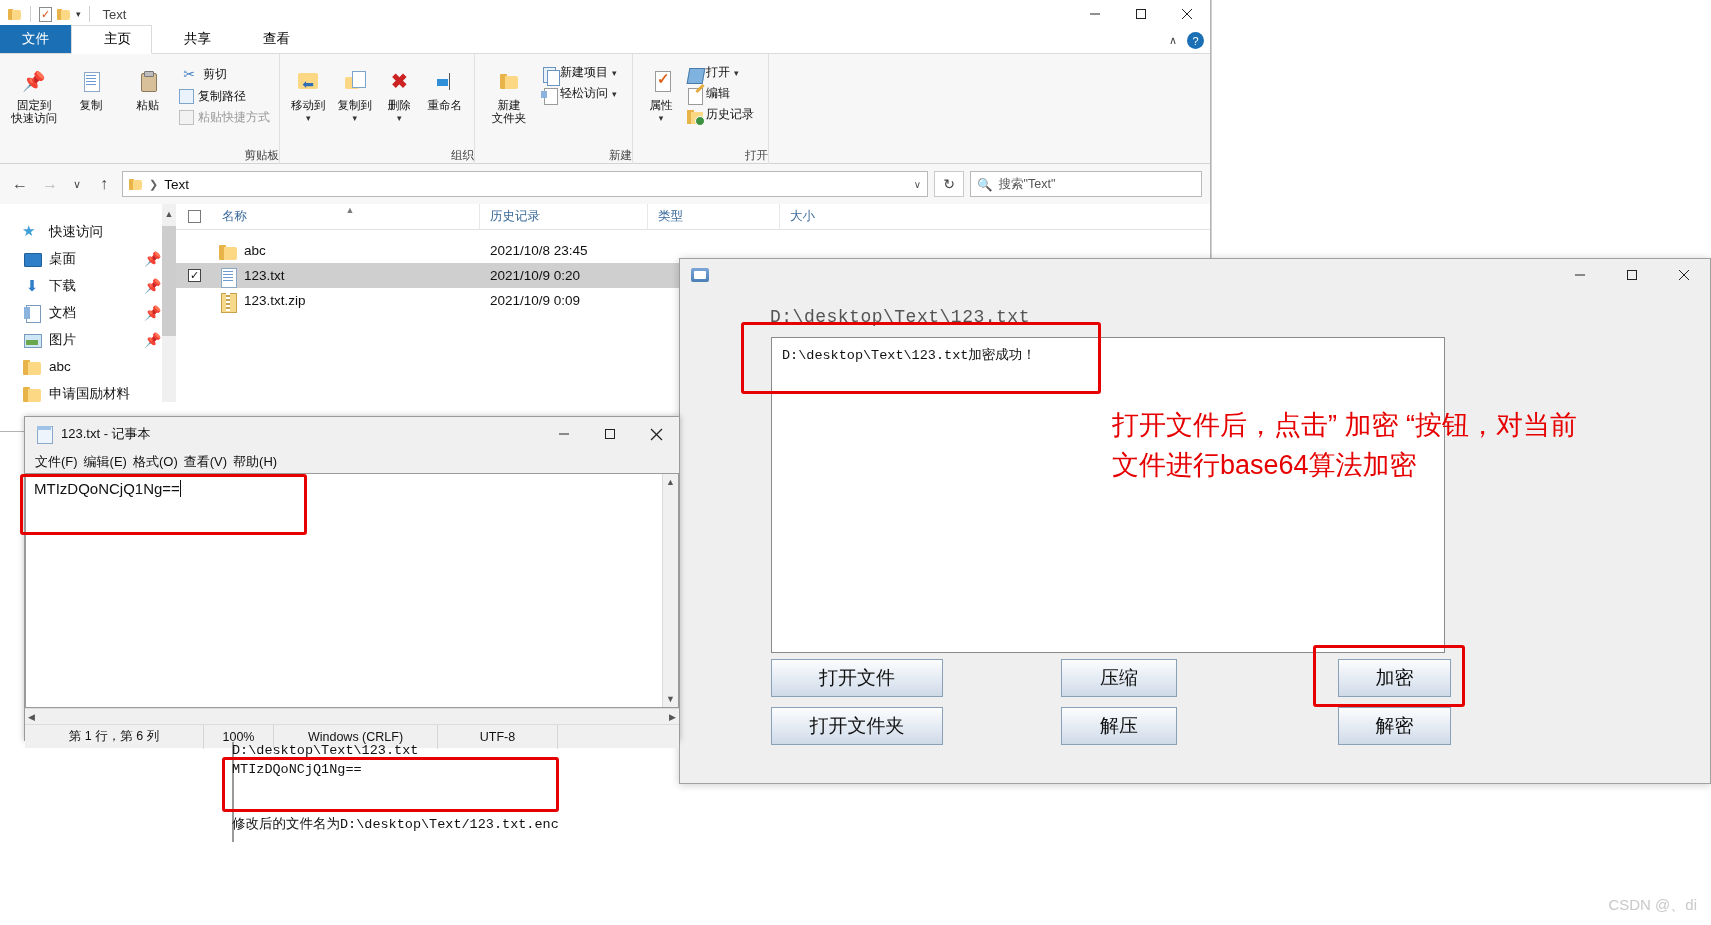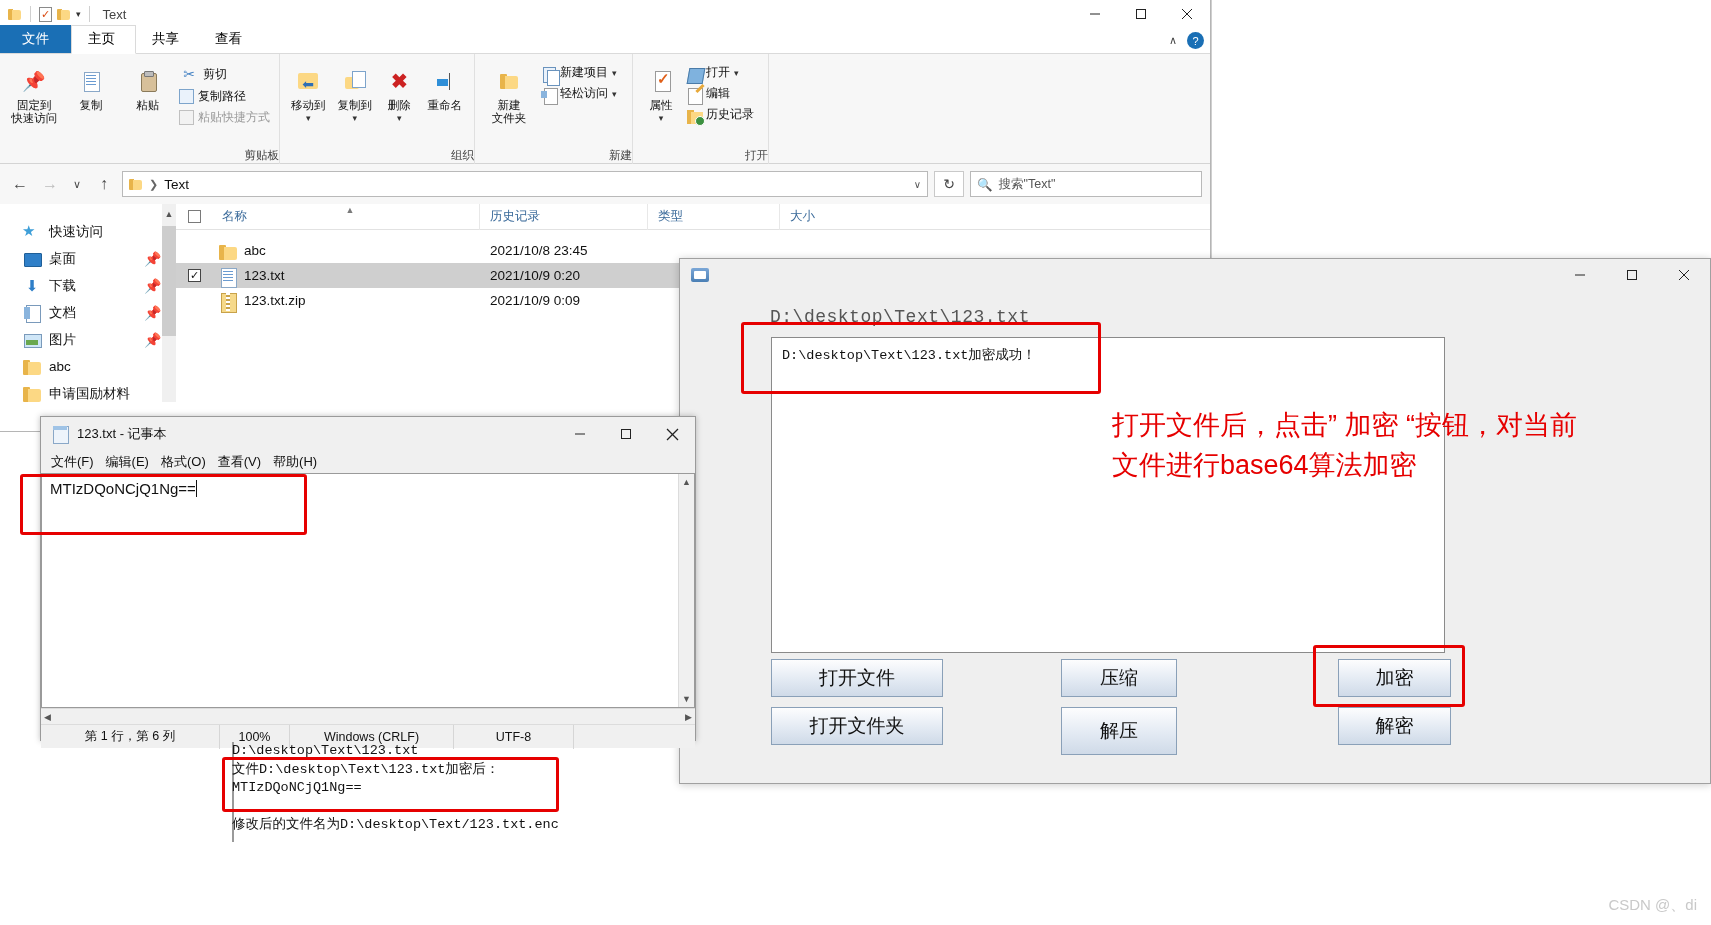--- a/index.html
+++ b/index.html
@@ -47,21 +47,21 @@
   .win-title{ margin-left:10px; font-size:13px; color:#444; }
   .titlebar-btns{ position:absolute; right:0; top:0; display:flex; }
   .tb-btn{ width:46px;height:28px;display:flex;align-items:center;justify-content:center;
     font-size:13px;color:#222; }
   .tb-btn.close{ width:46px; }
   .tb-btn svg{ display:block; }
 
   
   #ribbon-tabs { height:26px; display:flex; align-items:flex-end; background:#ffffff;
     border-bottom:1px solid #dadada; position:relative;}
-  .rtab{ padding:4px 20px 5px 16px; font-size:13.5px; color:#000; }
+  .rtab{ padding:4px 20px 5px 32px; font-size:13.5px; color:#000; }
   .rtab.file{ background:#1a6fb5; color:#fff; padding:5px 22px 5px 22px; }
   .rtab.active{ background:#fff; border:1px solid #dadada; border-bottom:1px solid #fff;
      margin-bottom:-1px; }
   .ribbon-right{ position:absolute; right:6px; bottom:4px; display:flex; align-items:center; gap:10px;}
   .help-circle{ width:17px;height:17px;border-radius:50%;background:#1a6fb5;color:#fff;
     font-size:11px;display:flex;align-items:center;justify-content:center; }
   .chev-up{ font-size:11px;color:#444; }
 
   
   #ribbon { height:110px; background:#f7f7f7; border-bottom:1px solid #d4d4d4;
@@ -183,33 +183,33 @@
   .cell-check{ width:36px; padding-left:12px; display:flex; align-items:center;}
   .rowcheck{ width:13px;height:13px;border:1px solid #444;background:#fff;
      display:flex;align-items:center;justify-content:center;font-size:11px;color:#111;line-height:1;}
   .cell-name{ display:flex; align-items:center; gap:8px; padding-left:6px;}
   .ic-zip::before{content:"";position:absolute;left:3px;top:1px;width:14px;height:18px;background:#f6d98a;border:1px solid #c8a24a;}
   .ic-zip::after{content:"";position:absolute;left:8px;top:1px;width:4px;height:18px;
     background:repeating-linear-gradient(#fff 0 2px,#c8a24a 2px 4px);}
 
   
   #notepad{
-    left:40px; top:416px; width:656px; height:325px;
+    left:24px; top:416px; width:656px; height:325px;
     background:#f0f0f0; border:1px solid #9a9a9a;
     box-shadow:0 0 6px rgba(0,0,0,.25);
   }
   #np-title{ height:34px; background:#f0f0f0; display:flex; align-items:center;
      padding-left:10px; gap:8px; position:relative;}
   .ic-np{ width:18px;height:18px;position:relative; }
   .ic-np::before{content:"";position:absolute;left:2px;top:1px;width:14px;height:16px;background:#eef4fb;border:1px solid #8aa8c8;}
   .ic-np::after{content:"";position:absolute;left:2px;top:1px;width:14px;height:4px;background:#9fc3e6;}
   .np-title-text{ font-size:13px; color:#111;}
   .np-btns{ position:absolute;right:0;top:0;display:flex;}
   .np-btn{ width:46px;height:34px;display:flex;align-items:center;justify-content:center;color:#111;}
-  #np-menu{ height:22px; background:#f0f0f0; display:flex; align-items:center; gap:12px;
+  #np-menu{ height:22px; background:#f0f0f0; display:flex; align-items:center; gap:6px;
      padding-left:10px; font-size:13px; color:#111;}
   #np-body{ height:235px; background:#fff; border:1px solid #9a9a9a;
      margin:0 0 0 0; position:relative; display:flex; }
   #np-text{ flex:1; padding:5px 8px; font-size:15px; color:#111; line-height:20px;
      font-family:"Liberation Sans",sans-serif; white-space:pre; position:relative;}
   .caret{ display:inline-block; width:1px; height:17px; background:#111; vertical-align:-3px;}
   #np-vscroll{ width:16px; background:#f0f0f0; border-left:1px solid #dcdcdc;
      display:flex; flex-direction:column; justify-content:space-between; align-items:center;
      font-size:9px; color:#555; padding:3px 0;}
   #np-hscroll{ height:16px; background:#f0f0f0; border-top:1px solid #dcdcdc;
@@ -579,21 +579,21 @@
   </div>
   <div id="tool-path">D:\desktop\Text\123.txt</div>
   <div id="tool-textarea">
     <span>D:\desktop\Text\123.txt加密成功！</span>
   </div>
 
   <div id="tool-buttons">
     <div class="tbtn" style="left:91px;top:0px;width:172px;height:38px">打开文件</div>
     <div class="tbtn" style="left:91px;top:48px;width:172px;height:38px">打开文件夹</div>
     <div class="tbtn" style="left:381px;top:0px;width:116px;height:38px">压缩</div>
-    <div class="tbtn" style="left:381px;top:48px;width:116px;height:48px">解压</div>
+    <div class="tbtn" style="left:381px;top:48px;width:116px;height:38px">解压</div>
     <div class="tbtn" style="left:658px;top:0px;width:113px;height:38px">加密</div>
     <div class="tbtn" style="left:658px;top:48px;width:113px;height:38px">解密</div>
   </div>
 </div>
 
 <div class="abs" id="notepad">
   <div id="np-title">
     <span class="ic-np"></span>
     <span class="np-title-text">123.txt - 记事本</span>
     <div class="np-btns">
@@ -638,21 +638,20 @@
     <div class="st-cell" style="width:70px">100%</div>
     <div class="st-cell" style="width:164px">Windows (CRLF)</div>
     <div class="st-cell" style="width:120px">UTF-8</div>
     <div class="st-cell" style="flex:1"></div>
   </div>
 </div>
 
 <div class="abs" id="leftedge"></div>
 <div class="abs" id="console">
   <div>D:\desktop\Text\123.txt</div>
-  <div>文件D:\desktop\Text\123.txt加密后：</div>
   <div>MTIzDQoNCjQ1Ng==</div>
 </div>
 <div class="abs" id="console-tail">修改后的文件名为D:\desktop\Text/123.txt.enc</div>
 
 <div class="redbox" style="left:20px;top:474px;width:287px;height:61px"></div>
 <div class="redbox" style="left:741px;top:322px;width:360px;height:72px"></div>
 <div class="redbox" style="left:1313px;top:645px;width:152px;height:62px"></div>
 <div class="redbox" style="left:222px;top:757px;width:337px;height:55px"></div>
 
 <div class="redtext abs" style="left:1112px;top:405px;width:470px;">

